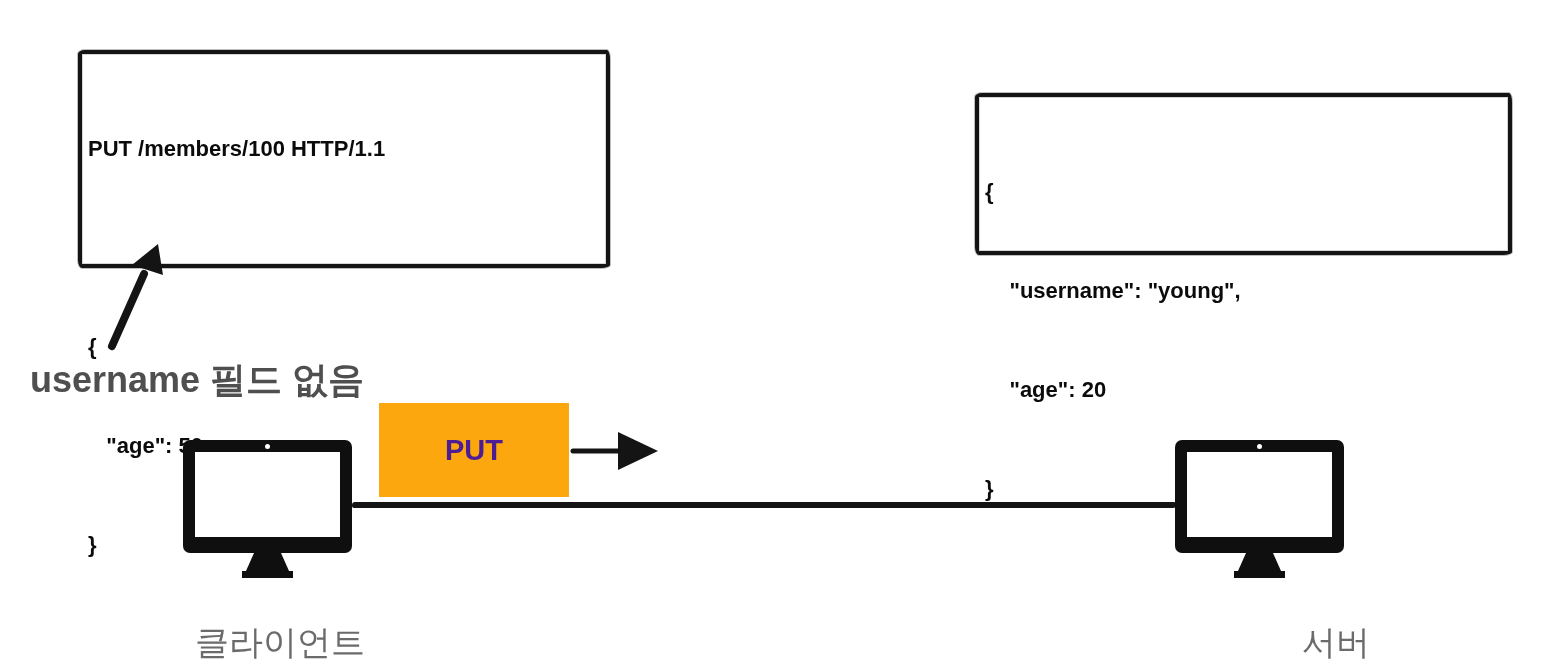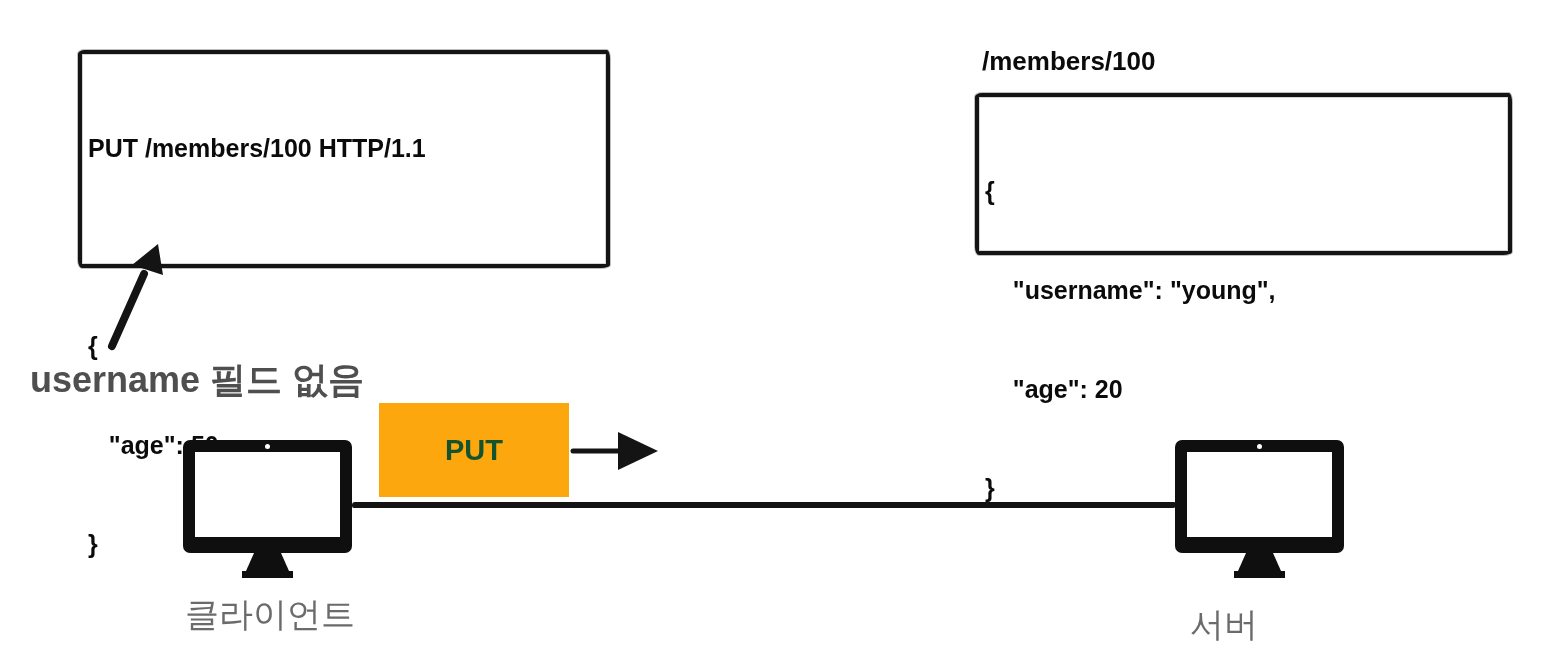--- a/index.html
+++ b/index.html
@@ -20,21 +20,21 @@
   
   .sketch-box {
     position: absolute;
     border: 4px solid var(--ink);
     border-radius: 7px 3px 9px 4px / 4px 9px 3px 8px;
     box-shadow: 0 0 0 1px rgba(20,20,20,0.28), inset 0 0 0 1px rgba(20,20,20,0.18);
     background: #ffffff;
   }
   .code-text {
     font-weight: bold;
-    font-size: 25px;
+    font-size: 22px;
     line-height: 33px;
     color: #0b0b0b;
     white-space: pre;
   }
   .code-line { min-height: 33px; white-space: pre; }
 
   .request-box { left: 78px; top: 50px; width: 532px; height: 218px; padding: 12px 6px 0 6px; }
   .resource-box { left: 975px; top: 93px; width: 537px; height: 162px; padding: 12px 6px 0 6px; }
 
   .resource-title {
@@ -47,39 +47,39 @@
     position: absolute; left: 30px; top: 360px;
     font-weight: bold; font-size: 36px; line-height: 40px;
     color: var(--annotation-gray);
     white-space: nowrap;
   }
 
   .put-badge {
     position: absolute; left: 379px; top: 403px; width: 190px; height: 94px;
     background: var(--accent-orange);
     display: flex; align-items: center; justify-content: center;
-    font-weight: bold; font-size: 29px; color: #14532d;
+    font-weight: bold; font-size: 29px; color: #4c1d95;
   }
 
   .connection-line {
     position: absolute; left: 352px; top: 502px; width: 824px; height: 6px;
     background: var(--ink);
     border-radius: 3px 2px 3px 2px;
   }
 
   .abs-svg { position: absolute; display: block; }
 
   .monitor-label {
-    position: absolute; top: 594px; width: 180px;
-    text-align: left;
+    position: absolute; top: 622px; width: 180px;
+    text-align: right;
     font-size: 34px; line-height: 40px; color: var(--label-gray);
     white-space: nowrap;
   }
   .client-label { left: 185px; }
-  .server-label { left: 1190px; margin-top: 10px; }
+  .server-label { left: 1190px; }
 </style>
 </head>
 <body>
 
 <div class="stage">
 
   <div class="sketch-box request-box code-text">
     <div class="code-line">PUT /members/100 HTTP/1.1</div>
     <div class="code-line"></div>
     <div class="code-line">{</div>
@@ -87,21 +87,20 @@
     <div class="code-line">}</div>
   </div>
 
   <svg class="abs-svg" style="left:90px; top:236px;" width="92" height="118" viewBox="0 0 92 118" aria-hidden="true">
     <line x1="22" y1="110" x2="54" y2="38" stroke="#141414" stroke-width="8" stroke-linecap="round"></line>
     <polygon points="68,8 73,39 42,29" fill="#141414"></polygon>
   </svg>
 
   <div class="annotation-label">username 필드 없음</div>
 
-  <div class="resource-title">/members/100</div>
 
   <div class="sketch-box resource-box code-text">
     <div class="code-line">{</div>
     <div class="code-line">    "username": "young",</div>
     <div class="code-line">    "age": 20</div>
     <div class="code-line">}</div>
   </div>
 
   <div class="put-badge">
     <span>PUT</span>

